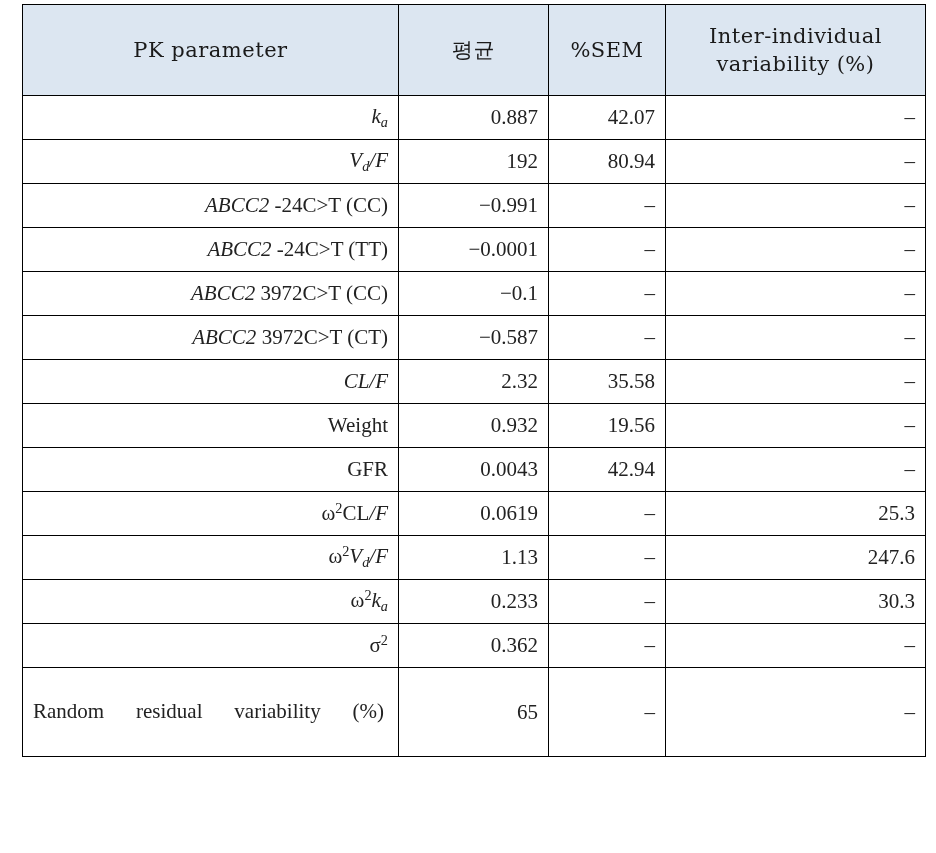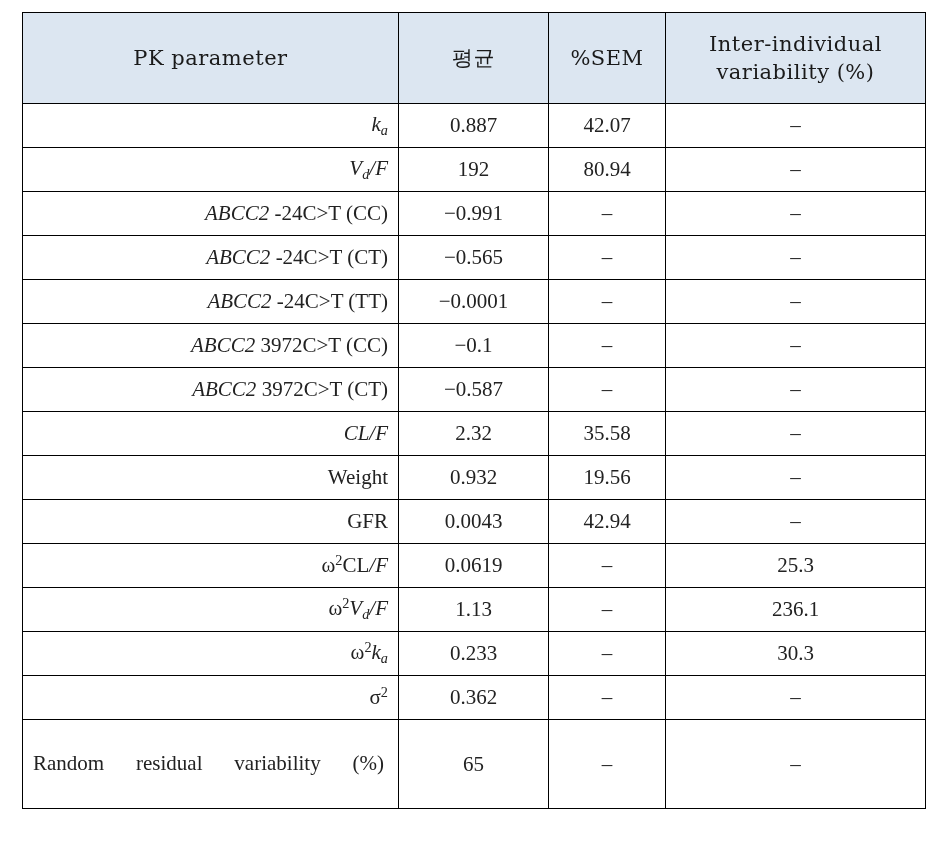--- a/index.html
+++ b/index.html
@@ -10,21 +10,21 @@
   body {
     width: 936px;
     height: 853px;
     font-family: "Liberation Serif", serif;
     overflow: hidden;
   }
 
   #table-wrap {
     position: absolute;
     left: 22px;
-    top: 12px;
+    top: 4px;
     width: 903px;
   }
 
   table.pk-table {
     border-collapse: collapse;
     table-layout: fixed;
     width: 903px;
     border: 1.6px solid #000;
   }
 
@@ -56,21 +56,21 @@
     padding: 0 10px;
     vertical-align: middle;
     white-space: nowrap;
     overflow: hidden;
   }
 
   tbody td.param {
     text-align: right;
   }
   tbody td.val {
-    text-align: center;
+    text-align: right;
     font-family: "Liberation Serif", serif;
   }
 
   
   tbody tr[data-indent="1"] td.param { padding-left: 16px; }
   tbody tr[data-indent="2"] td.param { padding-left: 46px; }
 
   
   tbody tr.tall td { height: 88px; }
   tbody tr.tall td.param {
@@ -128,26 +128,20 @@
         <td class="val">–</td>
       </tr>
 
       <tr data-indent="1">
         <td class="param"><span class="it">ABCC2</span><span class="rm"> -24C&gt;T (CC)</span></td>
         <td class="val">−0.991</td>
         <td class="val">–</td>
         <td class="val">–</td>
       </tr>
 
-      <tr data-indent="1">
-        <td class="param"><span class="it">ABCC2</span><span class="rm"> -24C&gt;T (CT)</span></td>
-        <td class="val">−0.565</td>
-        <td class="val">–</td>
-        <td class="val">–</td>
-      </tr>
 
       <tr data-indent="1">
         <td class="param"><span class="it">ABCC2</span><span class="rm"> -24C&gt;T (TT)</span></td>
         <td class="val">−0.0001</td>
         <td class="val">–</td>
         <td class="val">–</td>
       </tr>
 
       <tr data-indent="1">
         <td class="param"><span class="it">ABCC2</span><span class="rm"> 3972C&gt;T (CC)</span></td>
@@ -189,21 +183,21 @@
         <td class="param"><span class="omega">ω</span><span class="sup">2</span><span class="rm">CL</span><span class="it">/F</span></td>
         <td class="val">0.0619</td>
         <td class="val">–</td>
         <td class="val">25.3</td>
       </tr>
 
       <tr data-indent="0">
         <td class="param"><span class="omega">ω</span><span class="sup">2</span><span class="it">V</span><span class="sub">d</span><span class="it">/F</span></td>
         <td class="val">1.13</td>
         <td class="val">–</td>
-        <td class="val">236.1</td>
+        <td class="val">247.6</td>
       </tr>
 
       <tr data-indent="0">
         <td class="param"><span class="omega">ω</span><span class="sup">2</span><span class="it">k</span><span class="sub">a</span></td>
         <td class="val">0.233</td>
         <td class="val">–</td>
         <td class="val">30.3</td>
       </tr>
 
       <tr data-indent="0">

